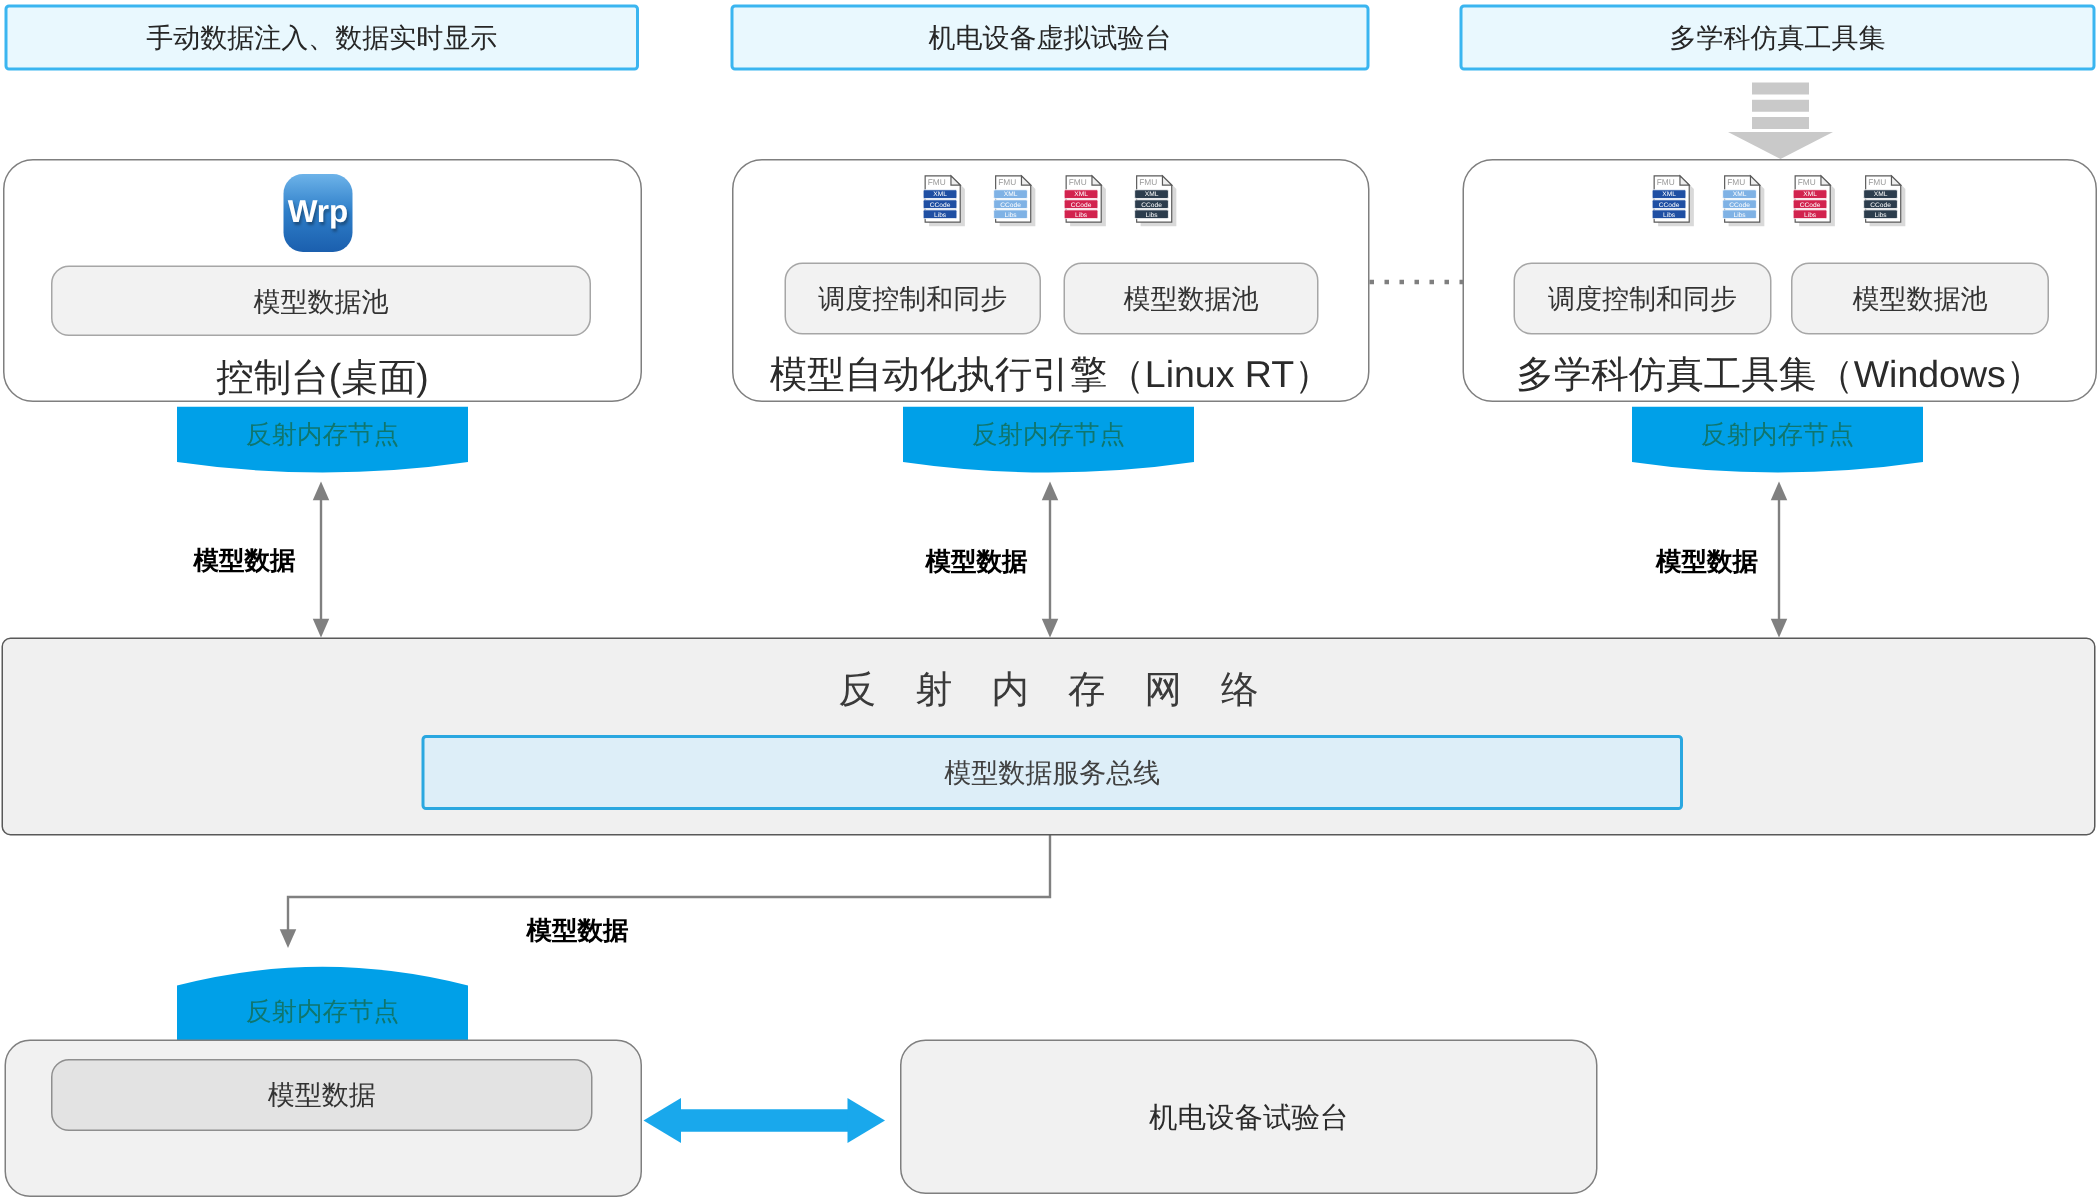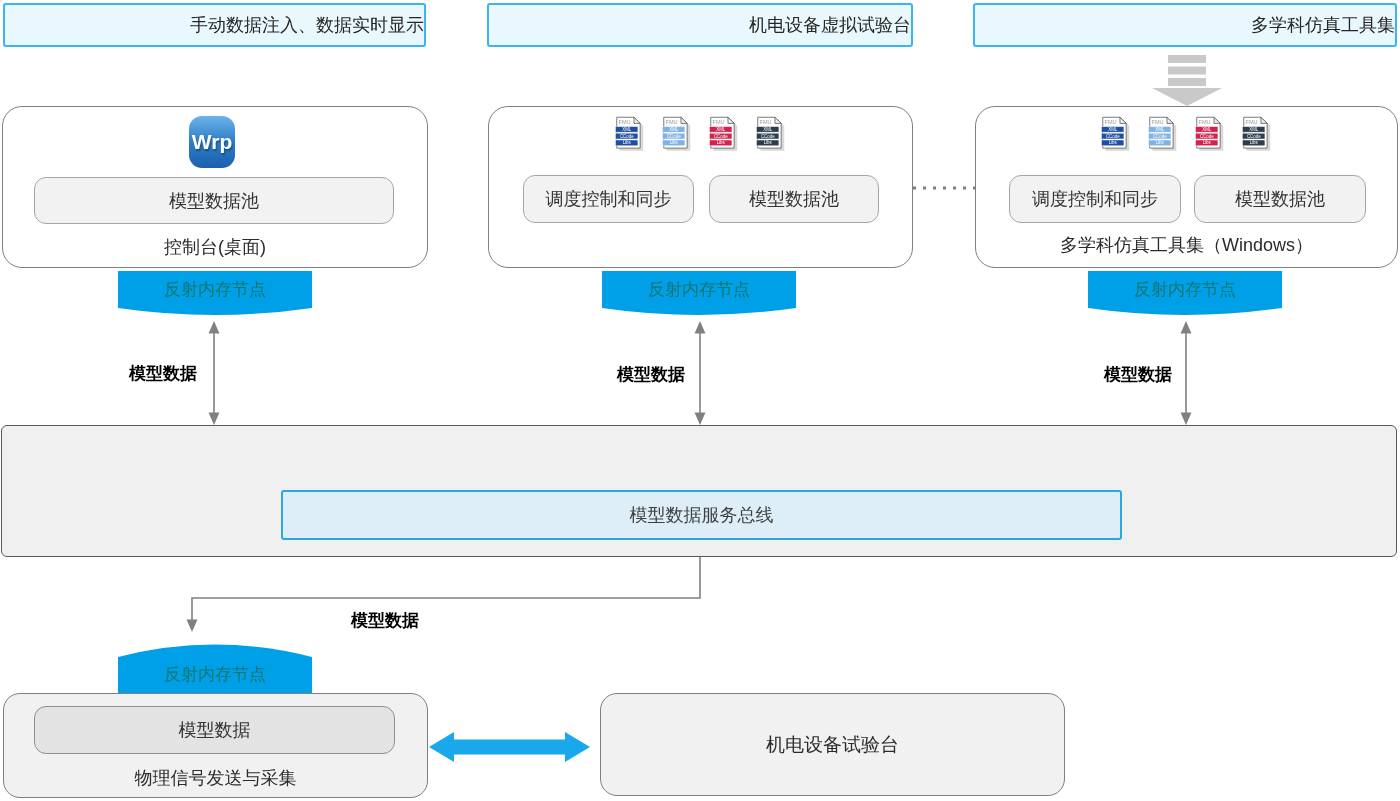--- a/index.html
+++ b/index.html
@@ -2,31 +2,31 @@
 <html style="--ribbon-blue: #00a0e8; --banner-bg: #e9f8fe; --banner-border: #3ab5f0; --bus-bg: #ddeef8; --bus-border: #2aa7e0; --arrow-blue: #19a8ec; --big-arrow-gray: #c9c9c9;"><head>
 <meta charset="utf-8">
 <style>
   html,body{margin:0;padding:0;background:#fff;}
   #stage{position:relative;width:1400px;height:801px;background:#fff;overflow:hidden;
          font-family:"Liberation Sans",sans-serif;color:#222;}
 
   
   .banner{position:absolute;top:3px;height:44px;box-sizing:border-box;
           background:var(--banner-bg);border:2px solid var(--banner-border);border-radius:3px;
-          display:flex;align-items:center;justify-content:flex-end;font-size:18px;color:#262626;font-family:Liberation Serif, serif;}
+          display:flex;align-items:center;justify-content:center;font-size:18px;color:#262626;font-family:Liberation Serif, serif;}
 
   
   .big-box{position:absolute;box-sizing:border-box;background:#fff;
            border:1.5px solid #7f7f7f;border-radius:20px;}
   .bottom-box{background:#f1f1f1;border-radius:17px;}
   .inner-box{position:absolute;box-sizing:border-box;background:#f2f2f2;border:1px solid #a6a6a6;
              border-radius:12px;display:flex;align-items:center;justify-content:center;
              font-size:18px;color:#333;}
   .inner-dark{background:#e3e3e3;border-color:#8f8f8f;}
-  .caption{position:absolute;left:0;width:100%;text-align:center;font-size:18px;color:#2b2b2b;}
+  .caption{position:absolute;left:0;width:100%;text-align:center;font-size:25px;color:#2b2b2b;}
 
   
   .wrp{position:absolute;left:186px;top:9px;width:46px;height:52px;border-radius:13px;
        background:linear-gradient(180deg,#6db3e9 0%,#2f7fc9 48%,#1b5fae 100%);
        display:flex;align-items:center;justify-content:center;color:#fff;font-weight:bold;
        font-size:21px;text-shadow:1px 2px 2px rgba(0,0,0,0.35);}
 
   
   .fmu-row{position:absolute;top:9px;left:0;width:100%;display:flex;justify-content:center;gap:17px;}
 
@@ -132,20 +132,21 @@
           <rect x="0.5" y="26.7" width="25.5" height="6.6" rx="1" fill="#2c3d4d" stroke="#ffffff" stroke-width="0.6"></rect>
           <text x="13.3" y="31.799999999999997" font-size="5" fill="#ffffff" text-anchor="middle" font-family="Liberation Sans, sans-serif">Libs</text>
         </svg>
       </div>
     <div class="inner-box" style="left:34px;top:68px;width:171px;height:48px;">
       <span>调度控制和同步</span>
     </div>
     <div class="inner-box" style="left:220px;top:68px;width:170px;height:48px;">
       <span>模型数据池</span>
     </div>
+    <div class="caption" style="top:126px;">模型自动化执行引擎（Linux RT）</div>
   </div>
 
   <div class="big-box" style="left:975px;top:106px;width:423px;height:162px;">
     <div class="fmu-row">
         <svg viewBox="0 0 34 40" width="30" height="36">
           <path d="M5,4 H25 L32,11 V39 H5 Z" fill="#d9d9d9"></path>
           <path d="M2,1 H21.5 L28.5,8 V36 H2 Z" fill="#ffffff" stroke="#5a5a5a" stroke-width="0.9"></path>
           <path d="M21.5,1 V8 H28.5 Z" fill="#eeeeee" stroke="#5a5a5a" stroke-width="0.9"></path>
           <text x="4" y="8.3" font-size="6.3" fill="#9a9a9a" font-family="Liberation Sans, sans-serif">FMU</text>
           <rect x="0.5" y="11.5" width="25.5" height="6.6" rx="1" fill="#1f4fa3" stroke="#ffffff" stroke-width="0.6"></rect>
@@ -259,36 +260,36 @@
       </svg>
     <span>反射内存节点</span>
   </div>
 
   <div class="edge-label" style="left:118px;top:362px;width:90px;text-align:center;">模型数据</div>
   <div class="edge-label" style="left:606px;top:363px;width:90px;text-align:center;">模型数据</div>
   <div class="edge-label" style="left:1094px;top:363px;width:88px;text-align:center;">模型数据</div>
   <div class="edge-label" style="left:351px;top:609px;">模型数据</div>
 
   <div class="network">
+    <div class="network-title">反射内存网络</div>
     <div class="bus">
       <span>模型数据服务总线</span>
     </div>
   </div>
 
   <div class="ribbon ribbon-bottom" style="left:118px;top:641px;">
     <svg viewBox="0 0 194 55" preserveAspectRatio="none">
         <path d="M0,16 Q97,-9 194,16 V55 H0 Z" style="fill:var(--ribbon-blue)"></path>
       </svg>
     <span>反射内存节点</span>
   </div>
 
   <div class="big-box bottom-box" style="left:3px;top:693px;width:425px;height:105px;">
     <div class="inner-box inner-dark" style="left:30px;top:12px;width:361px;height:48px;">
       <span>模型数据</span>
     </div>
-    <div class="caption" style="top:72px;">物理信号发送与采集</div>
   </div>
 
   <div class="big-box bottom-box" style="left:590px;top:693px;width:465px;height:103px;display:flex;align-items:center;justify-content:center;font-size:19px;color:#2b2b2b;margin-left:10px;">
     <span>机电设备试验台</span>
   </div>
 
 </div>
 
 </body></html>

